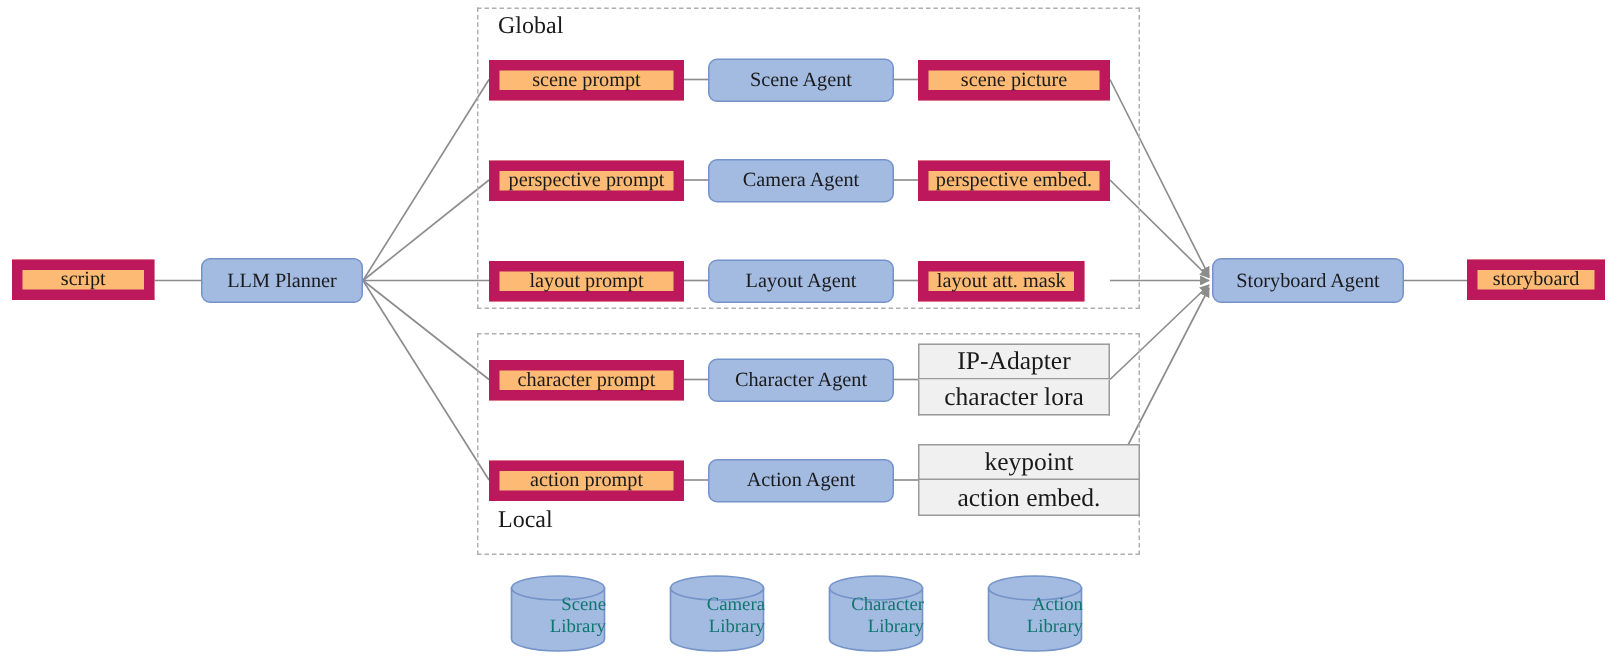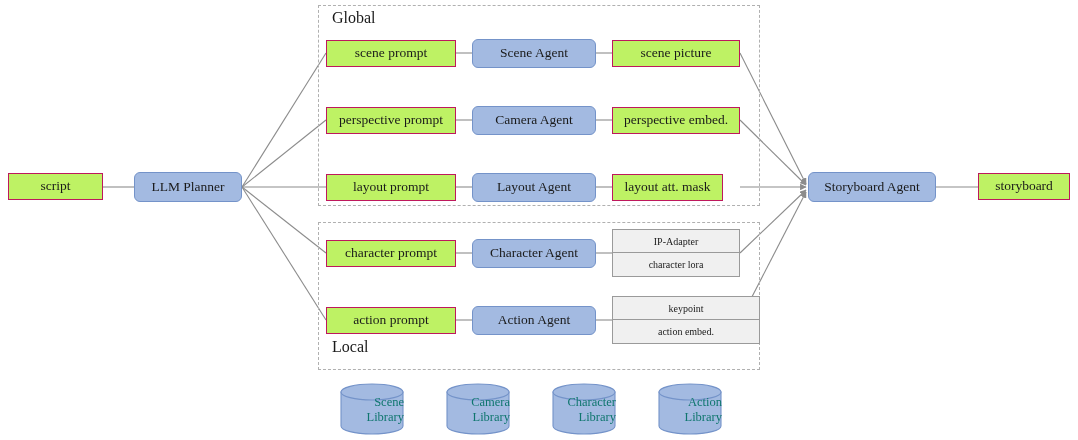--- a/index.html
+++ b/index.html
@@ -11,30 +11,30 @@
   #canvas{position:absolute;left:0;top:0;width:1078px;height:440px;}
   svg.wires{position:absolute;left:0;top:0;width:1078px;height:440px;pointer-events:none;}
 
   .node{
     position:absolute;box-sizing:border-box;
     display:flex;align-items:center;justify-content:center;
     font-size:13.5px;line-height:1.1;text-align:center;
     white-space:nowrap;
   }
   .gray{
-    background:#bef264;border:1px solid #be185d;
+    background:#fdba74;border:7px solid #be185d;
   }
   .blue{
     background:#a3bae1;border:1px solid #7493c9;border-radius:6px;
   }
   .stack{position:absolute;box-sizing:border-box;}
   .stack .cell{
     box-sizing:border-box;background:#f0f0f0;border:1px solid #9a9a9a;
     display:flex;align-items:center;justify-content:center;
-    font-size:10px;white-space:nowrap;width:100%;height:50%;
+    font-size:17px;white-space:nowrap;width:100%;height:50%;
   }
   .stack .cell + .cell{border-top:none;}
 
   .group{
     position:absolute;box-sizing:border-box;
     border:1px dashed #b0b0b0;background:transparent;
   }
   .group-label{
     position:absolute;font-size:16px;color:#1a1a1a;background:transparent;
     padding:0 2px;white-space:nowrap;

